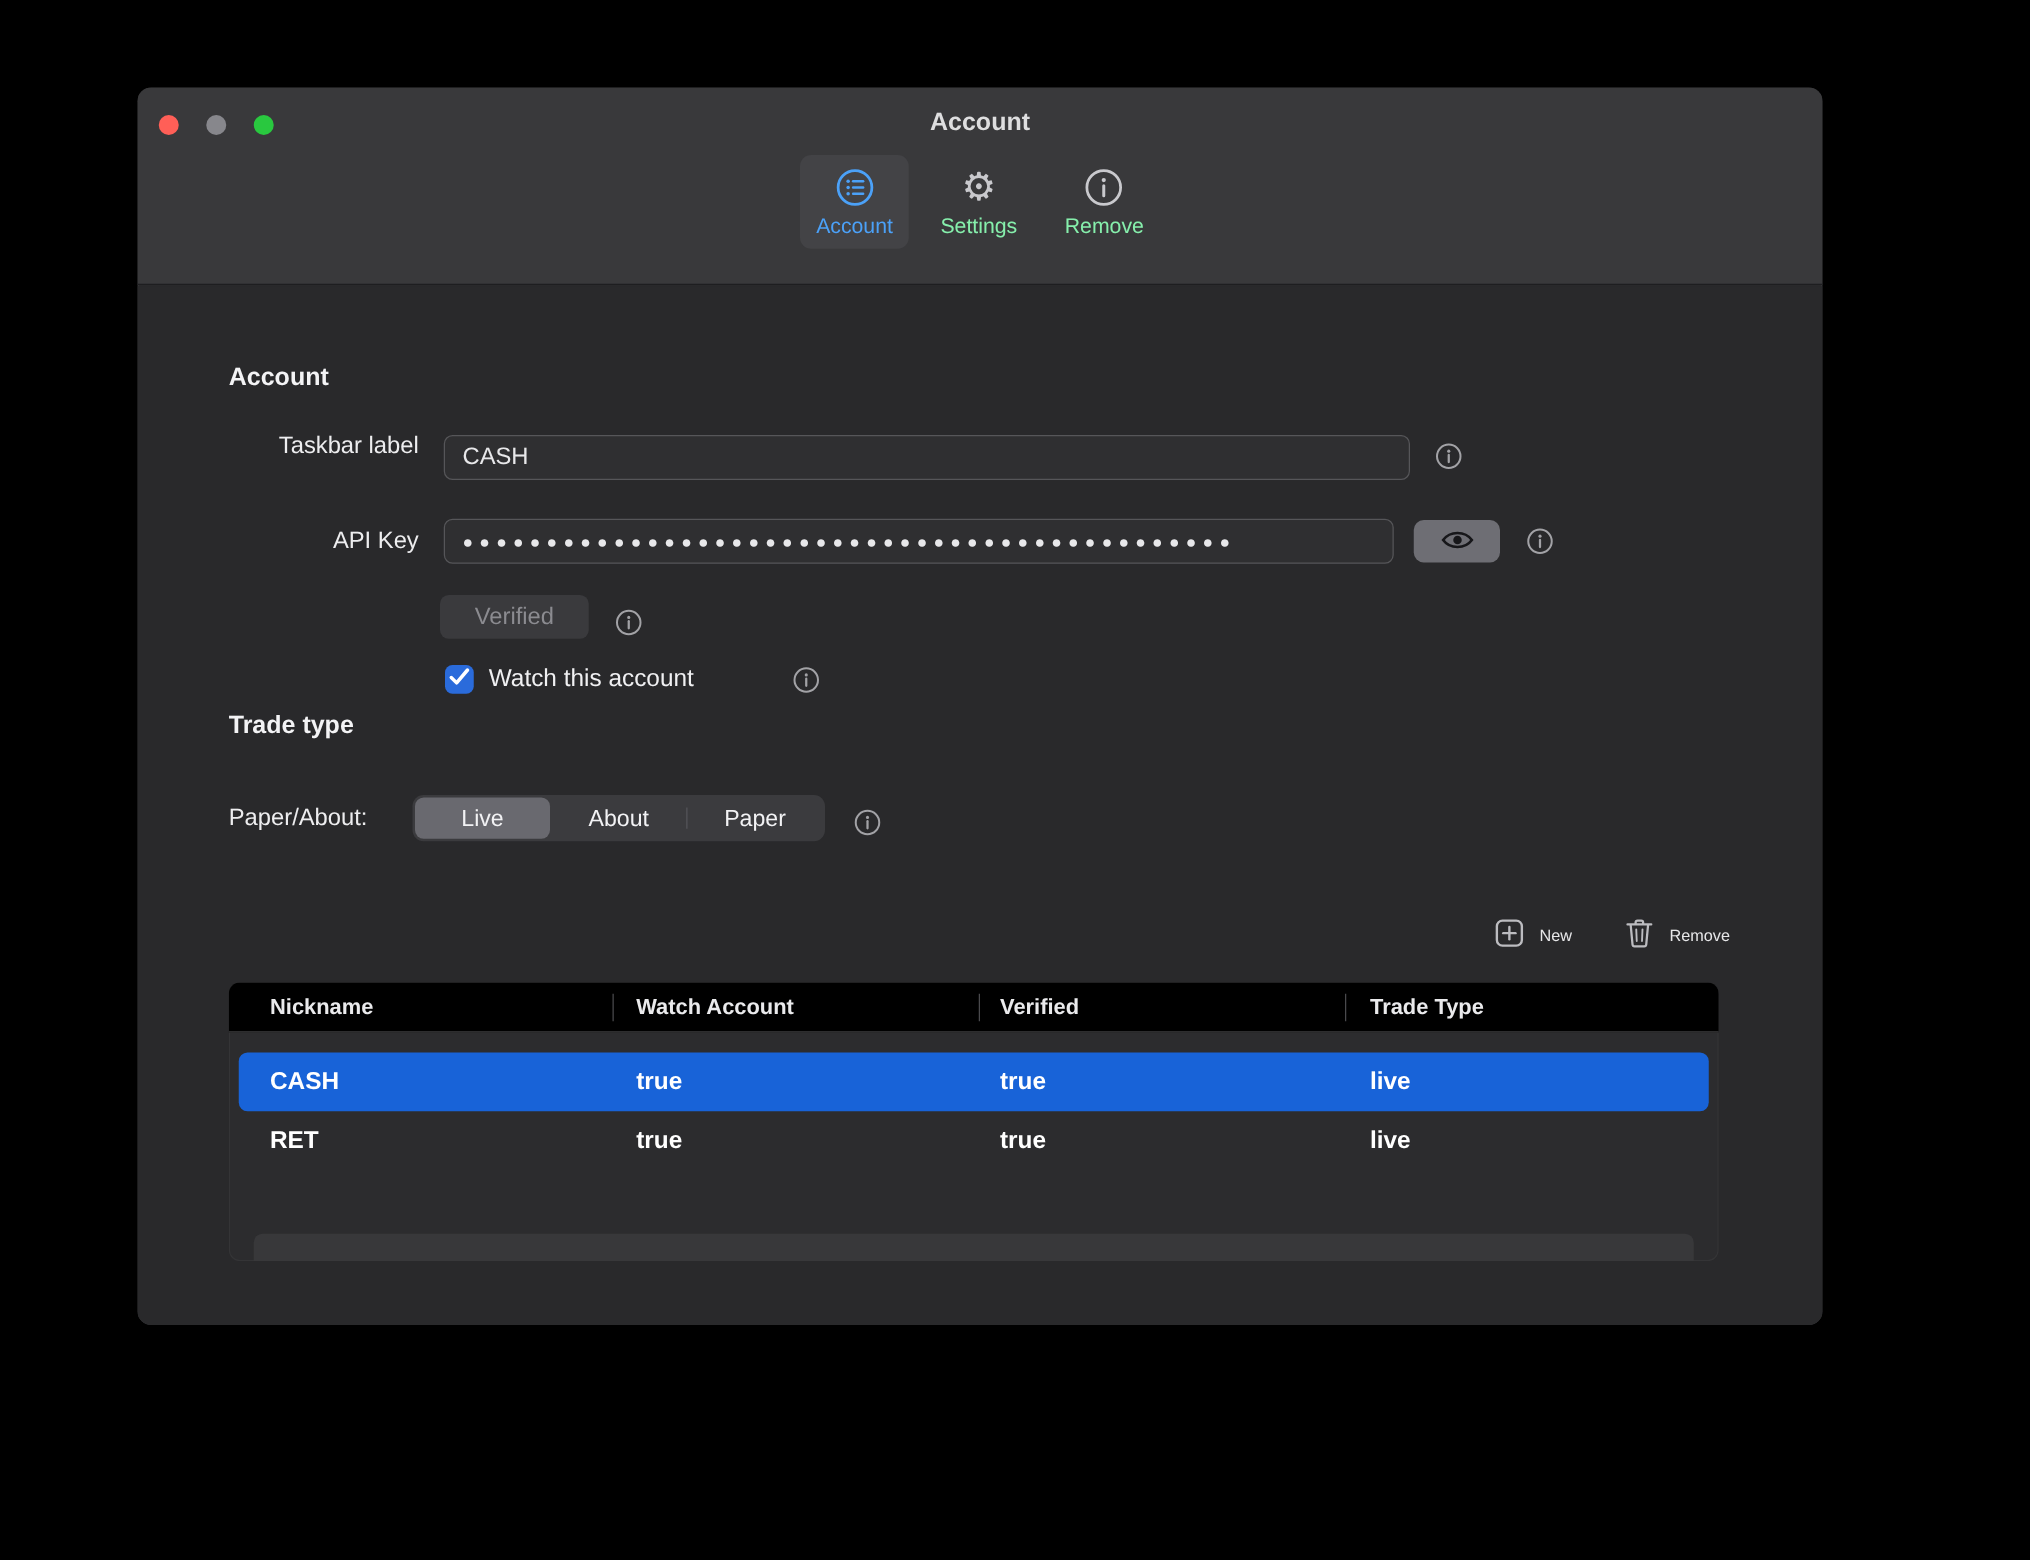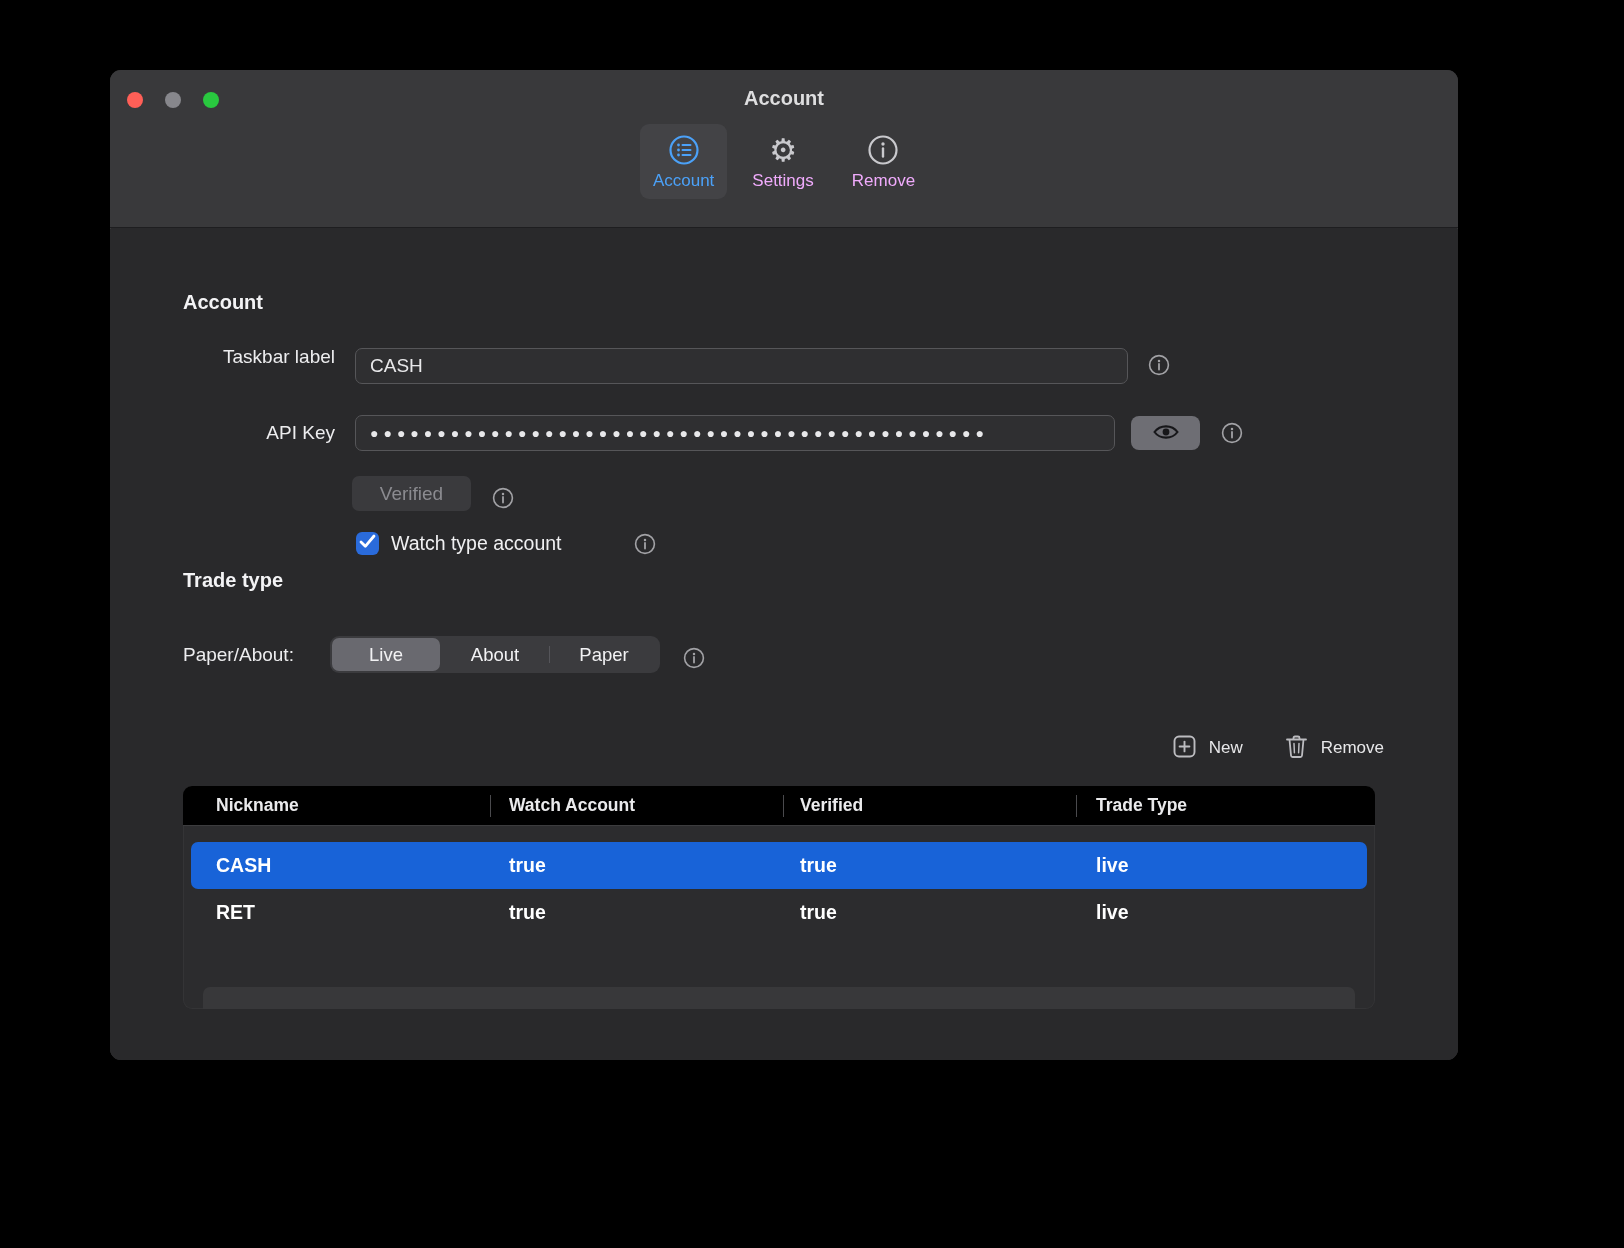--- a/index.html
+++ b/index.html
@@ -17,21 +17,21 @@
   .tl { width:16px; height:16px; border-radius:50%; display:inline-block; }
   .tl.red   { background:#ff5f57; }
   .tl.gray  { background:#87878c; }
   .tl.green { background:#29c83f; }
   .window-title { position:absolute; top:17px; left:0; width:100%; text-align:center; font-size:20px; font-weight:700; color:#dededf; }
 
   .toolbar { position:absolute; top:54px; left:0; right:0; display:flex; justify-content:center; align-items:flex-start; gap:12px; }
   .tb-item { display:flex; flex-direction:column; align-items:center; gap:4px; padding:9px 13px 8px; border-radius:9px; min-width:72px; cursor:default; }
   .tb-item.active { background:#434346; }
   .tb-icon { height:34px; display:flex; align-items:center; justify-content:center; }
-  .tb-label { font-size:17px; color:#f0abfc; }
+  .tb-label { font-size:17px; color:#86efac; }
   .tb-item.active .tb-label { color:#4ba1f8; }
   .gear-glyph { font-size:31px; color:#c9c9cd; line-height:34px; font-family:"DejaVu Sans",sans-serif; }
 
   
   .content { position:absolute; top:159px; left:0; right:0; bottom:0; background:#29292b; }
   .section-title { position:absolute; left:73px; font-size:20px; font-weight:700; color:#f3f3f5; }
   #sec-account { top:62px; }
   #sec-trade   { top:340px; }
 
   .form-label { position:absolute; left:0; width:225px; text-align:right; font-size:19px; color:#ededef; }
@@ -61,21 +61,21 @@
 
   #lbl-paperlive { position:absolute; left:73px; top:407px; height:37px; line-height:37px; font-size:19px; color:#ededef; }
   .segmented { position:absolute; left:220px; top:407px; width:330px; height:37px; background:#3b3b3e; border-radius:9px; display:flex; align-items:stretch; padding:2px; }
   .segment { flex:1; display:flex; align-items:center; justify-content:center; font-size:18.5px; color:#f2f2f4; border-radius:7px; cursor:pointer; }
   .segment.selected { background:#69696f; }
   .seg-sep { width:1px; background:#55555a; margin:8px 0; }
   .seg-sep.hidden { background:transparent; }
 
   .table-actions { position:absolute; right:74px; top:497px; height:44px; display:flex; align-items:center; gap:42px; }
   .action-btn { display:flex; align-items:center; gap:13px; background:none; border:none; cursor:pointer; font-family:inherit; }
-  .action-label { font-size:17px; color:#e7e7e9; }
+  .action-label { font-size:13px; color:#e7e7e9; }
 
   .accounts-table { position:absolute; left:73px; top:557px; width:1192px; height:223px; background:#2c2c2e; border-radius:9px; overflow:hidden; box-shadow: inset 0 0 0 1px rgba(255,255,255,.04); }
   .thead { height:40px; display:flex; align-items:center; background:#000000; border-bottom:1px solid #3c3c3e; }
   .hcell { font-size:17.5px; font-weight:600; color:#eaeaec; }
   .hcell.h1 { width:307px; padding-left:33px; }
   .hcell.h2 { width:292px; padding-left:18px; }
   .hcell.h3 { width:292px; padding-left:16px; }
   .hcell.h4 { flex:1;      padding-left:19px; }
   .hsep { width:1px; height:22px; background:#4a4a4d; }
 
@@ -180,21 +180,21 @@
         </svg>
     </span>
 
     <span class="checkbox" style="background:#2a6bdb;">
       <span>
         <svg width="17" height="15" viewBox="0 0 17 15" fill="none">
             <path d="M2 8 L6.3 12.3 L15 2" stroke="#ffffff" stroke-width="2.8" stroke-linecap="round" stroke-linejoin="round"></path>
           </svg>
       </span>
     </span>
-    <span class="checkbox-label">Watch type account</span>
+    <span class="checkbox-label">Watch this account</span>
     <span class="info-badge" id="info-watch">
       <svg width="22" height="22" viewBox="0 0 22 22" fill="none">
           <circle cx="11" cy="11" r="9.4" stroke="#a2a2a6" stroke-width="1.6"></circle>
           <circle cx="11" cy="6.9" r="1.25" fill="#a2a2a6"></circle>
           <line x1="11" y1="9.9" x2="11" y2="15.6" stroke="#a2a2a6" stroke-width="1.8" stroke-linecap="round"></line>
         </svg>
     </span>
 
     <div class="section-title" id="sec-trade">Trade type</div>
 

